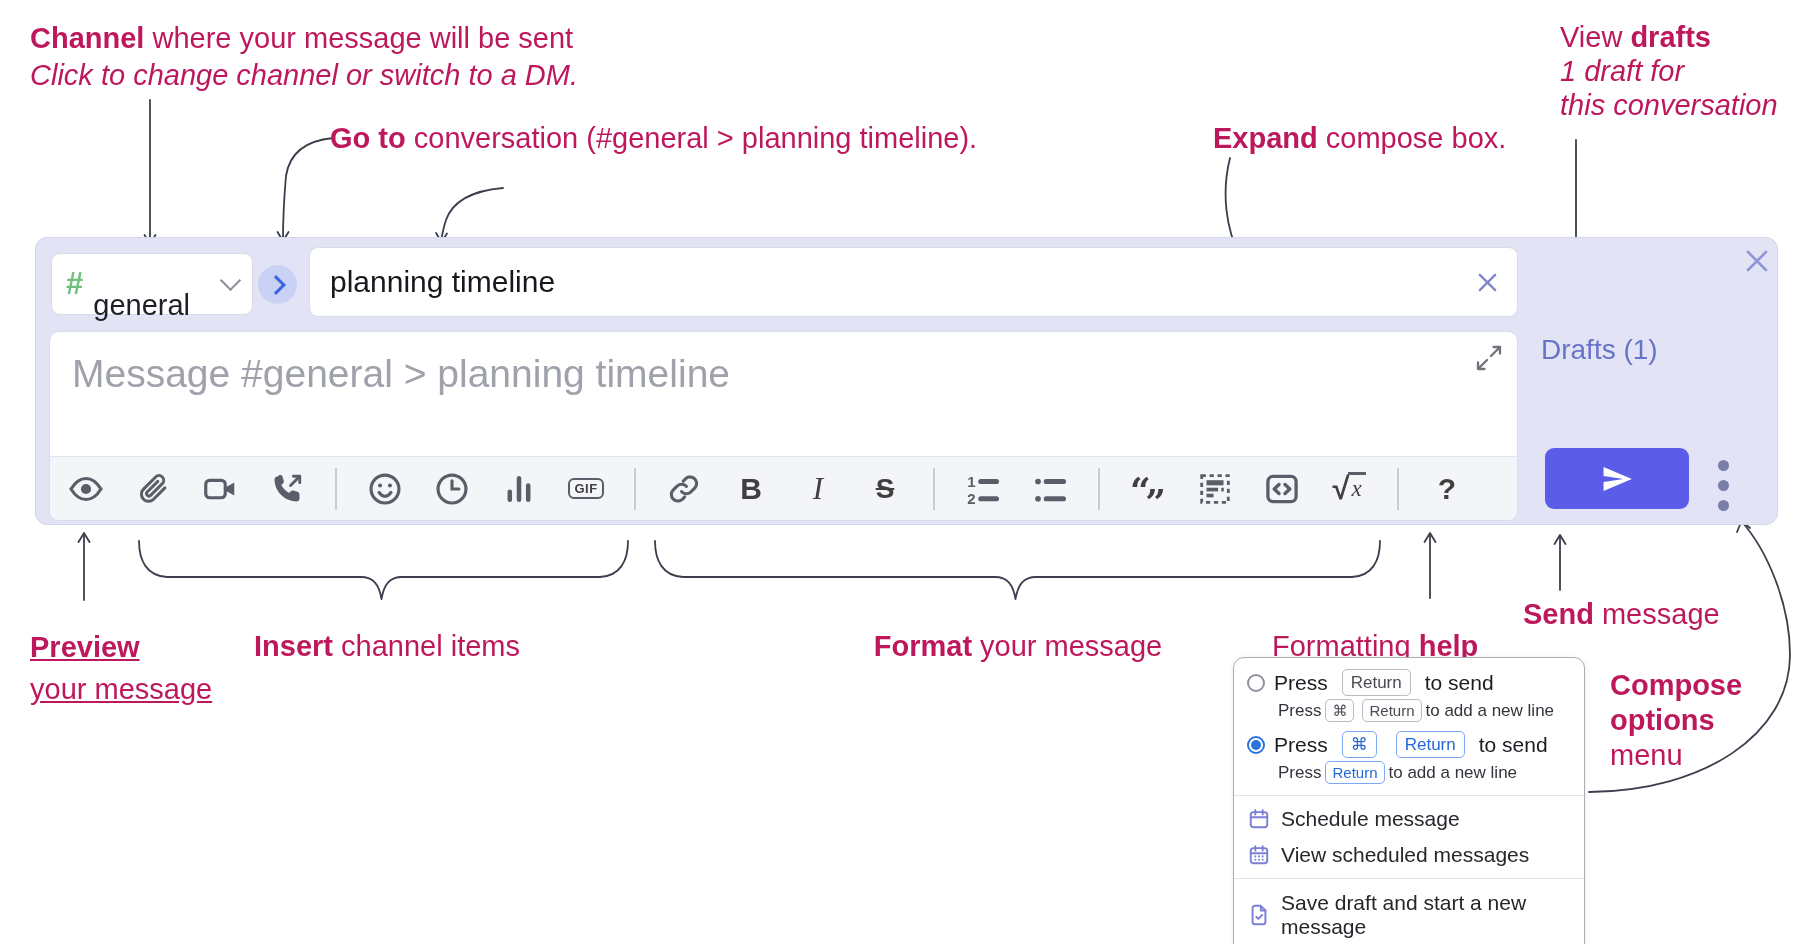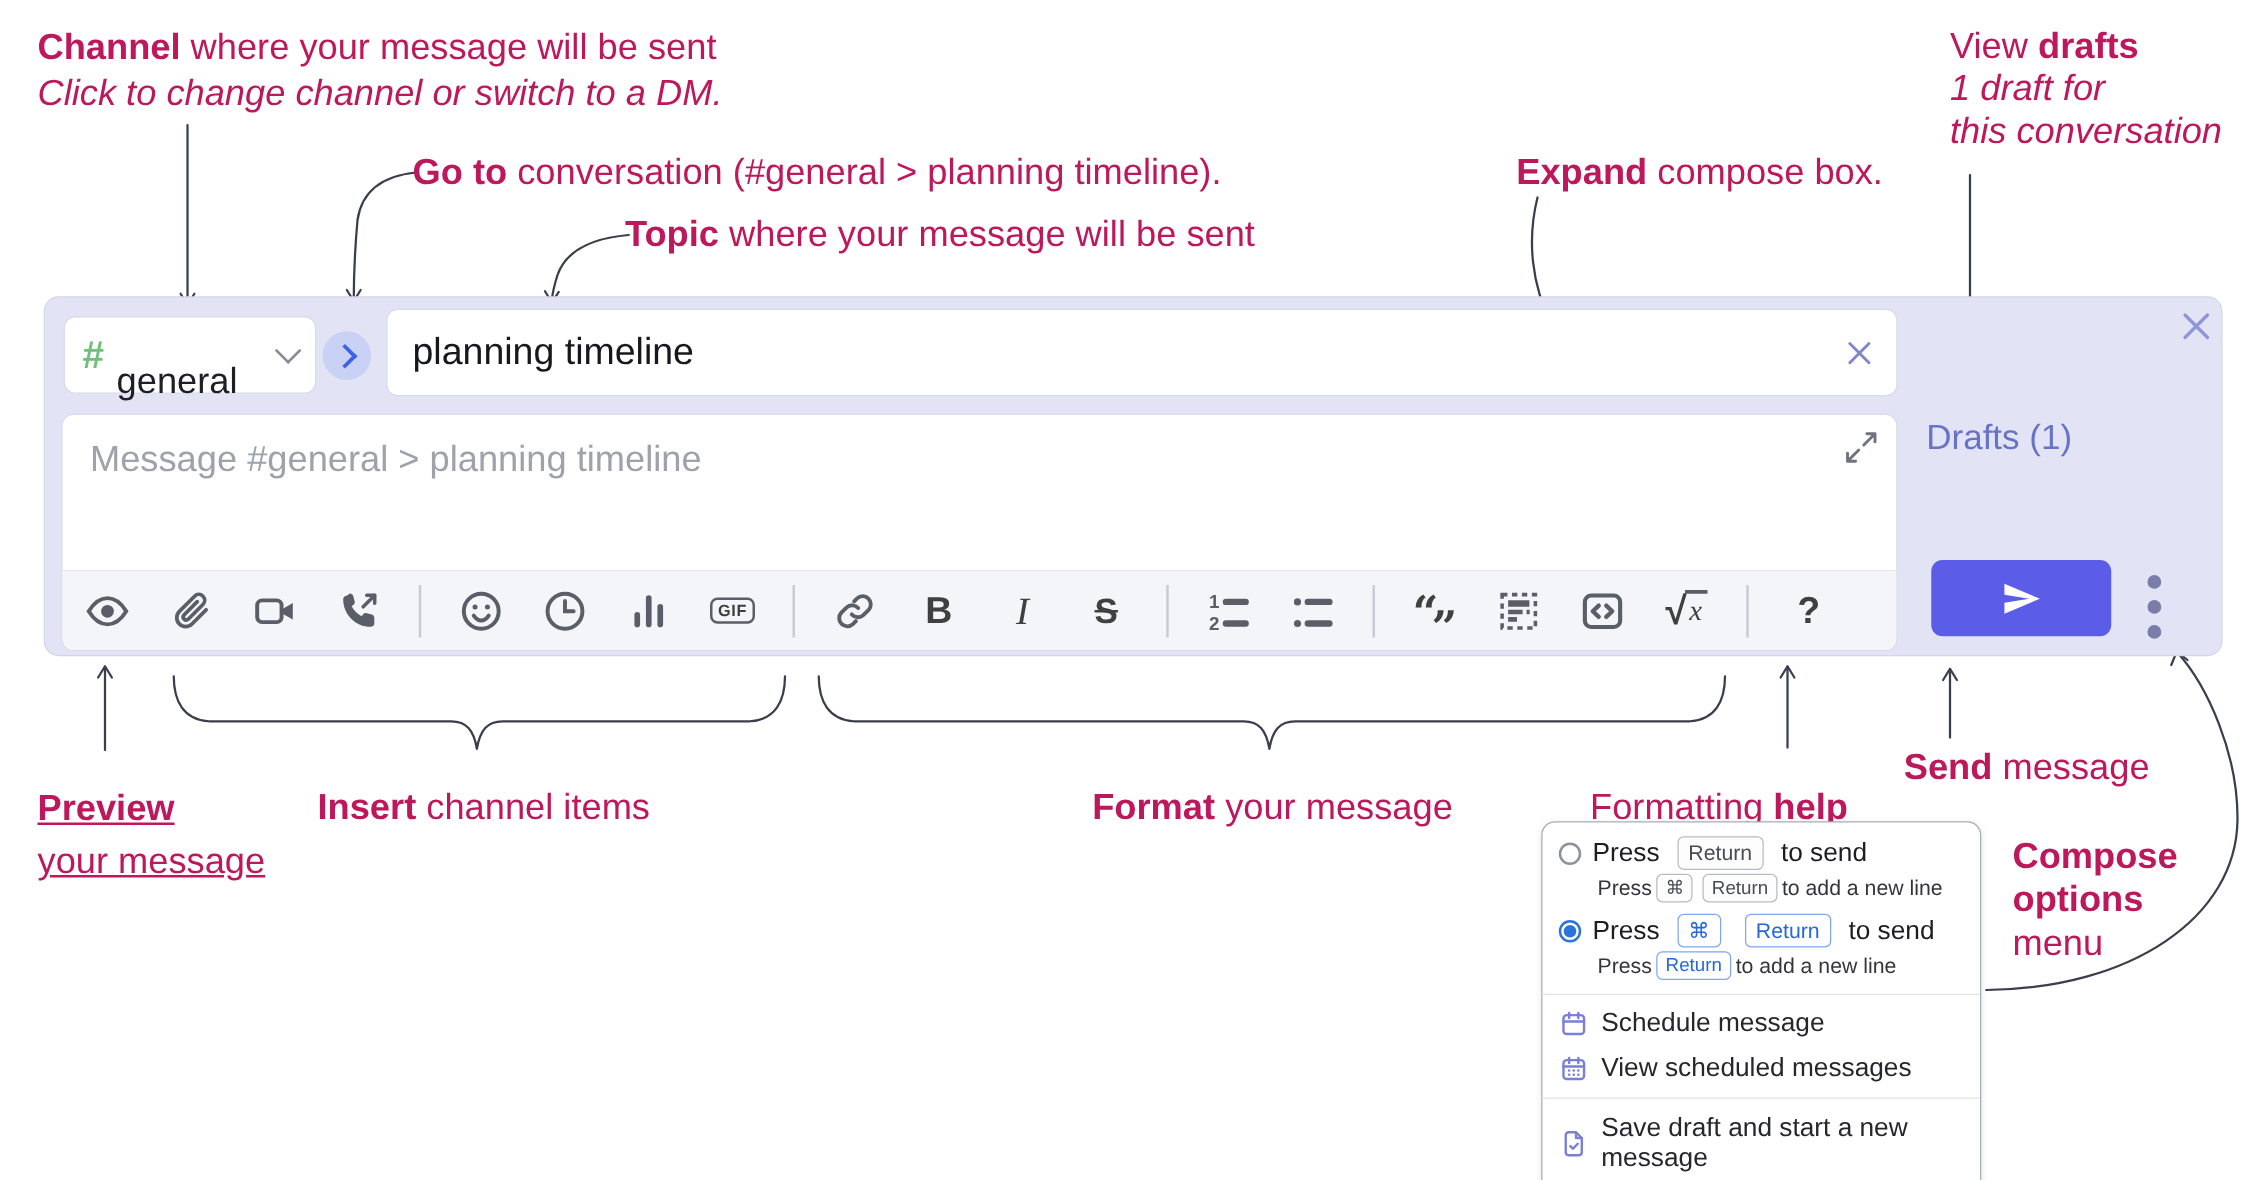--- a/index.html
+++ b/index.html
@@ -27,21 +27,21 @@
            background:#c9d2f4;display:flex;align-items:center;justify-content:center;cursor:pointer;}
   .chev-right{width:11px;height:11px;border-right:3px solid #3c63e4;border-top:3px solid #3c63e4;
            transform:rotate(45deg);margin-left:-4px;}
   .topic-box{position:absolute;left:273px;top:9px;width:1209px;height:70px;background:#fff;
            border:1px solid #d9dbe8;border-radius:9px;box-sizing:border-box;
            display:flex;align-items:center;padding:0 18px;}
   .topic-box input{flex:1;border:none;outline:none;font-family:inherit;font-size:30px;color:#17181d;background:transparent;}
   .msg-area{position:absolute;left:13px;top:93px;width:1469px;height:190px;background:#fff;
            border:1px solid #dadce9;border-radius:10px;box-sizing:border-box;}
   .msg-area textarea{position:absolute;left:0;top:0;width:100%;height:118px;border:none;outline:none;resize:none;
-           background:transparent;font-family:inherit;font-size:29px;color:#17181d;
+           background:transparent;font-family:inherit;font-size:39px;color:#17181d;
            padding:20px 60px 0 22px;box-sizing:border-box;}
   .msg-area textarea::placeholder{color:#9fa1ab;opacity:1;}
   .expand-btn{position:absolute;right:14px;top:12px;width:28px;height:28px;cursor:pointer;}
   .toolbar{position:absolute;left:0;right:0;bottom:0;height:64px;background:#f4f5f8;
            border-top:1px solid #e3e4ec;border-radius:0 0 10px 10px;
            display:flex;align-items:center;padding-left:17px;gap:29px;box-sizing:border-box;}
   .ticon{width:38px;height:38px;flex:0 0 auto;display:flex;align-items:center;justify-content:center;
            color:#404040;cursor:pointer;position:relative;}
   .tdiv{width:0;height:42px;border-left:2px solid #c9cbd4;flex:0 0 auto;}
   .bold-ic{font-size:30px;font-weight:bold;}
@@ -111,23 +111,20 @@
     </g>
   </svg>
 
   <div class="ann" style="left:30px;top:20px;">
     <div><span class="b">Channel</span><span> where your message will be sent</span></div>
     <div class="i">Click to change channel or switch to a DM.</div>
   </div>
   <div class="ann" style="left:330px;top:120px;">
     <span class="b">Go to</span><span> conversation (#general &gt; planning timeline).</span>
   </div>
-  <div class="ann" style="left:500px;top:170px;">
-    <span class="b">Topic</span><span> where your message will be sent</span>
-  </div>
   <div class="ann" style="left:1213px;top:120px;">
     <span class="b">Expand</span><span> compose box.</span>
   </div>
   <div class="ann" style="left:1560px;top:20px;line-height:34px;">
     <div><span>View </span><span class="b">drafts</span></div>
     <div class="i">1 draft for</div>
     <div class="i">this conversation</div>
   </div>
 
   <div class="ann" style="left:30px;top:626px;line-height:42px;text-decoration:underline;">

